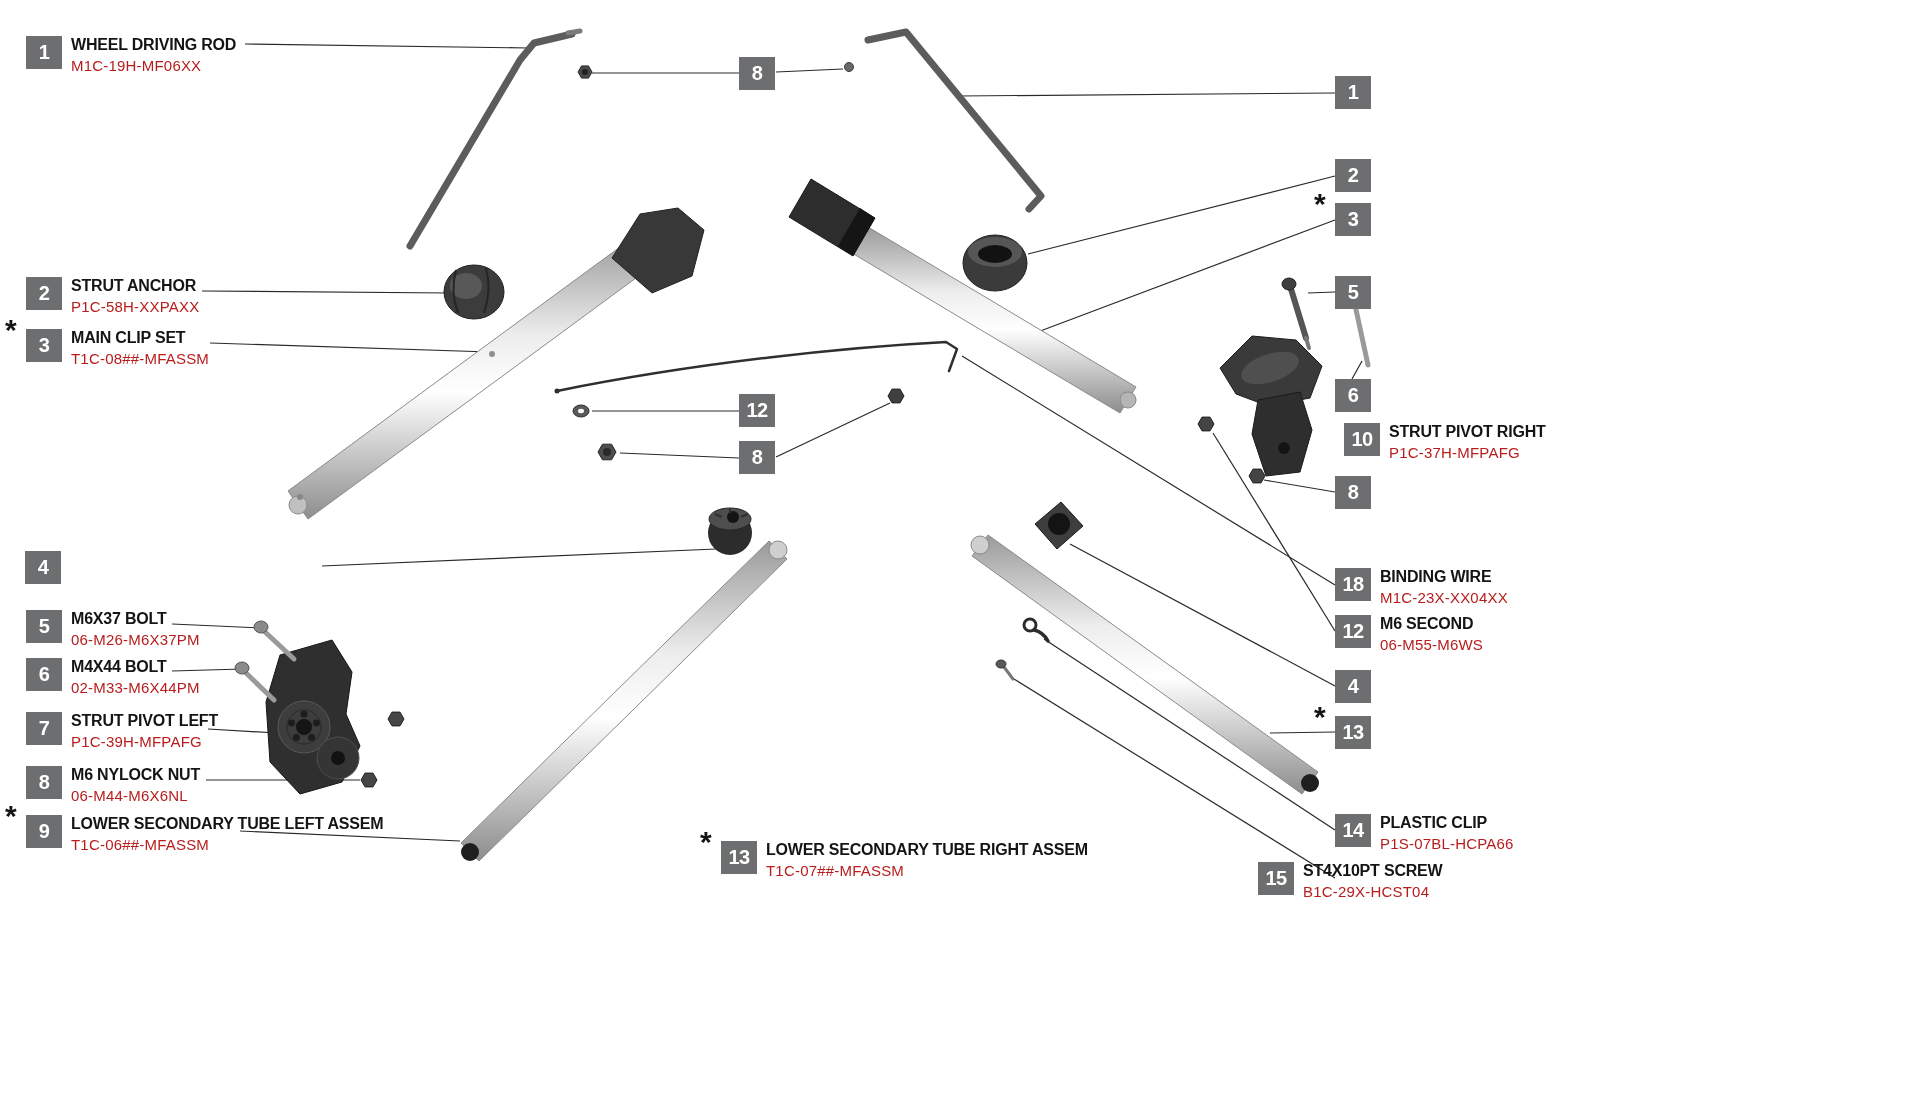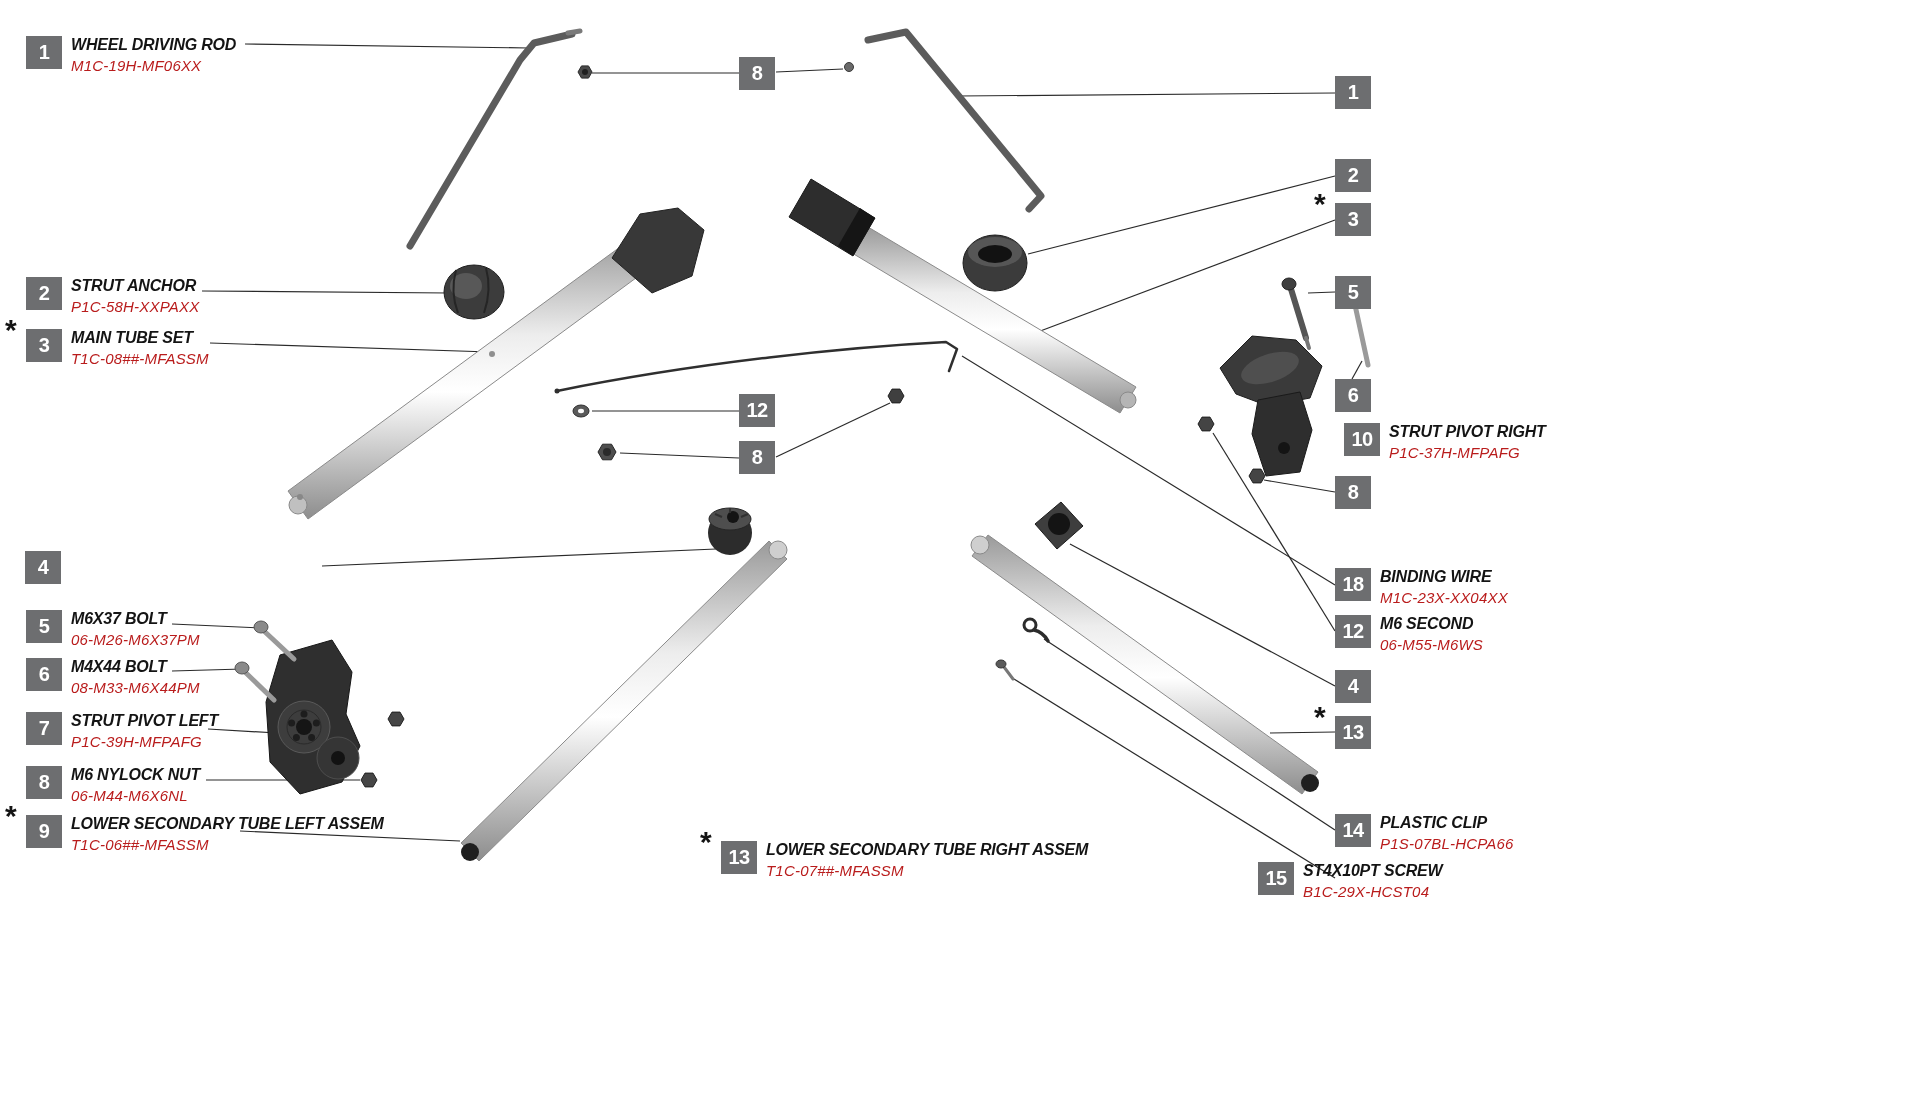--- a/index.html
+++ b/index.html
@@ -7,21 +7,21 @@
   body { font-family:"Liberation Sans", sans-serif; }
   #canvas { position:relative; width:1920px; height:1109px; background:#ffffff; overflow:hidden; }
   #parts-svg { position:absolute; left:0; top:0; }
 
   .callout { position:absolute; display:flex; align-items:flex-start; gap:9px; }
   .num-box {
     width:36px; height:33px; background:#6d6e70; color:#ffffff;
     font-size:20px; font-weight:bold; display:flex; align-items:center; justify-content:center;
     flex:0 0 auto; letter-spacing:-0.5px;
   }
-  .callout-text { margin-top:-2px;font-style:italic; }
+  .callout-text { margin-top:-2px; }
   .part-name { font-size:16px; font-weight:bold; color:#141414; letter-spacing:-0.2px; line-height:21px; white-space:nowrap; }
   .part-code { font-size:15px; color:#b91c1c; letter-spacing:0.2px; line-height:21px; white-space:nowrap; }
   .asterisk { position:absolute; left:-21px; top:-14px; font-size:30px; font-weight:bold; color:#141414; line-height:30px; }
 </style>
 </head>
 <body>
 
 <div id="canvas">
 
   <svg id="parts-svg" width="1920" height="1109" viewBox="0 0 1920 1109">
@@ -220,42 +220,42 @@
     <div class="callout-text">
       <div class="part-name">STRUT ANCHOR</div>
       <div class="part-code">P1C-58H-XXPAXX</div>
     </div>
   </div>
 
   <div class="callout" style="left:26px; top:329px">
     <span class="asterisk">*</span>
     <div class="num-box">3</div>
     <div class="callout-text">
-      <div class="part-name">MAIN TUBE SET</div>
+      <div class="part-name">MAIN CLIP SET</div>
       <div class="part-code">T1C-08##-MFASSM</div>
     </div>
   </div>
 
   <div class="callout" style="left:25px; top:551px">
     <div class="num-box">4</div>
   </div>
 
   <div class="callout" style="left:26px; top:610px">
     <div class="num-box">5</div>
     <div class="callout-text">
       <div class="part-name">M6X37 BOLT</div>
       <div class="part-code">06-M26-M6X37PM</div>
     </div>
   </div>
 
   <div class="callout" style="left:26px; top:658px">
     <div class="num-box">6</div>
     <div class="callout-text">
       <div class="part-name">M4X44 BOLT</div>
-      <div class="part-code">08-M33-M6X44PM</div>
+      <div class="part-code">02-M33-M6X44PM</div>
     </div>
   </div>
 
   <div class="callout" style="left:26px; top:712px">
     <div class="num-box">7</div>
     <div class="callout-text">
       <div class="part-name">STRUT PIVOT LEFT</div>
       <div class="part-code">P1C-39H-MFPAFG</div>
     </div>
   </div>

